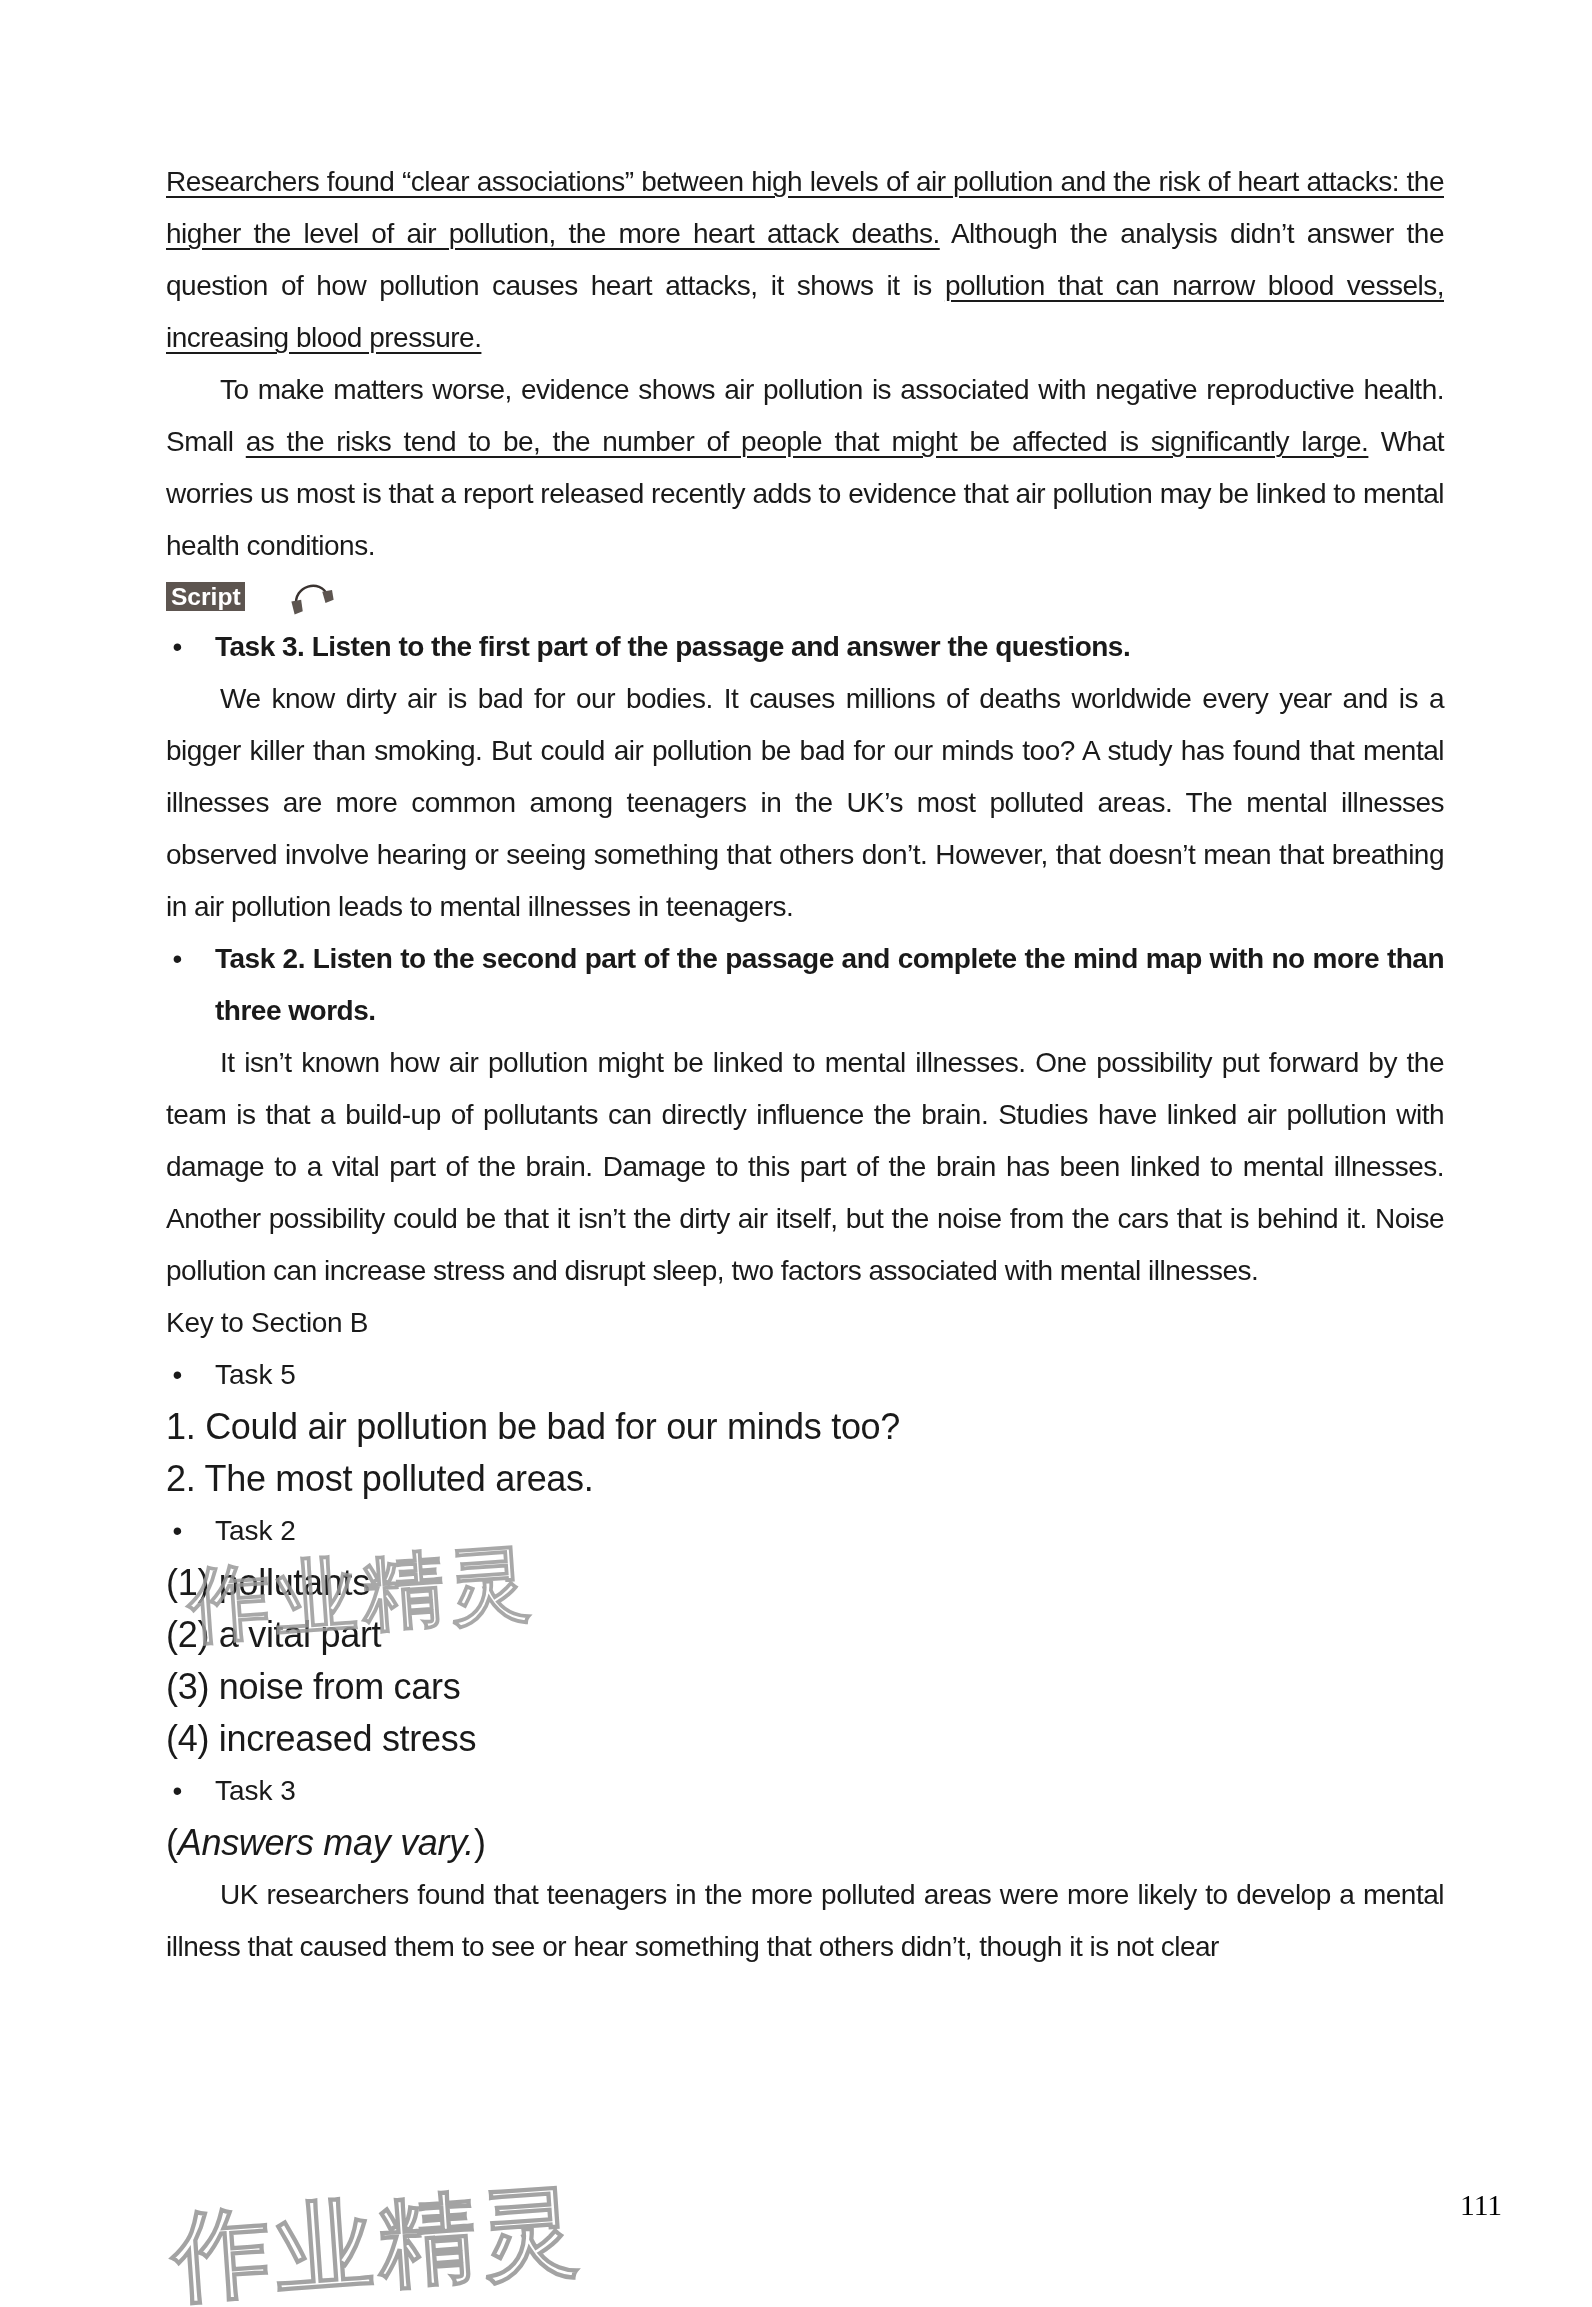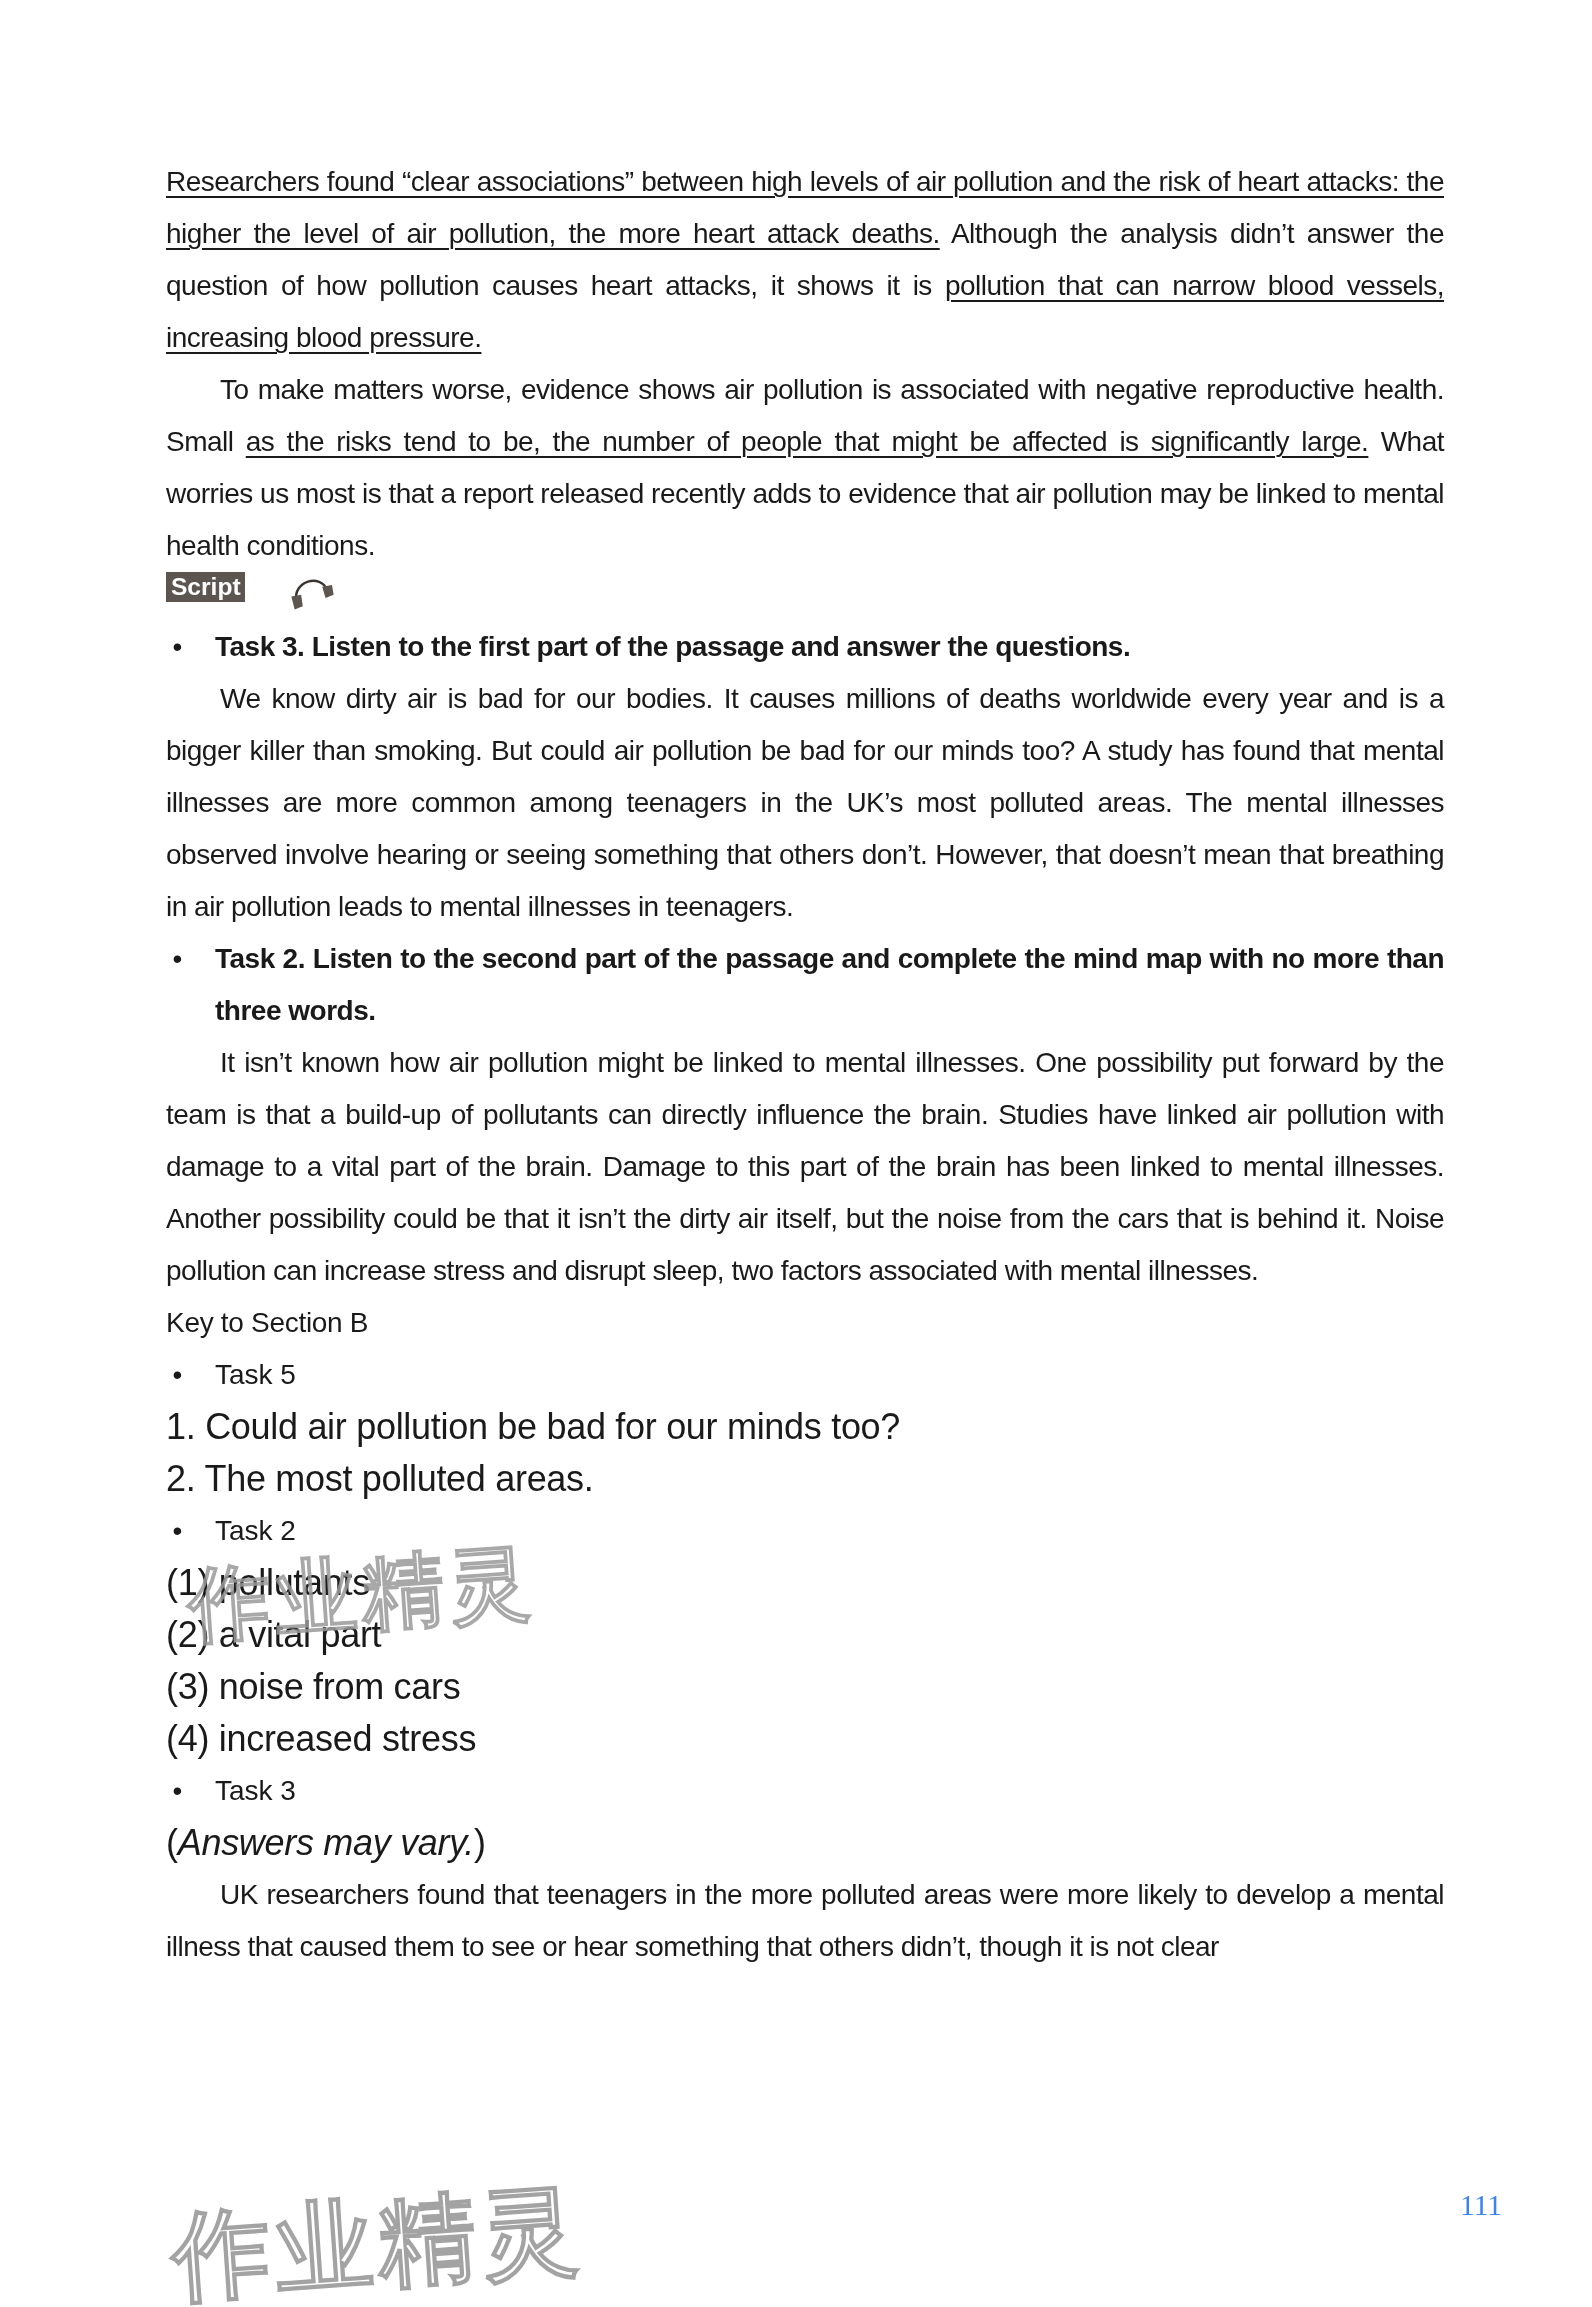--- a/index.html
+++ b/index.html
@@ -14,39 +14,39 @@
   .p {
     font-size: 28px; line-height: 52px; text-align: justify; margin: 0;
     letter-spacing: -0.5px;
   }
   .indent { text-indent: 54px; }
   u { text-decoration-thickness: 1.6px; text-underline-offset: 4.9px; margin-top: 8px; }
   .heading {
     font-weight: bold; font-size: 28px; line-height: 52px; margin: 8.2px 0 0 0;
     letter-spacing: -0.3px;
   }
-  .script-row { display: flex; height: 49px; margin-top: 0px; gap: 28px; }
+  .script-row { display: flex; align-items: center; height: 49px; margin-top: 0px; gap: 28px; }
   .script-badge {
     background: #5d5550; color: #ffffff; font-family: "Liberation Sans", sans-serif;
     font-weight: bold; font-size: 24.6px; padding: 0 4.9px; height: 29.5px; line-height: 29.5px;
     letter-spacing: 0px;
   }
   .headphones { margin-left: 14.7px; width: 49px; height: 39px; }
   .bullet-row { display: flex; font-size: 28px; line-height: 52px; letter-spacing: -0.5px; }
   .bullet-row .dot { width: 49px; flex: none; padding-left: 6.6px; box-sizing: border-box; }
   .bullet-row .txt { flex: 1; font-weight: bold; text-align: justify; }
   .bullet-task { display: flex; font-size: 28px; line-height: 52px; }
   .bullet-task .dot { width: 49px; flex: none; padding-left: 6.6px; box-sizing: border-box; }
   .bullet-task .txt { font-weight: normal; }
   .subhead { font-size: 28px; line-height: 52px; letter-spacing: -0.3px; }
   .line { font-size: 36px; line-height: 52px; letter-spacing: -0.3px; }
   .italic { font-style: italic; }
   .page-number {
     position: absolute; left: 1460px; top: 2189px; font-family: "Liberation Serif", serif;
-    font-size: 29.5px; color: #3b82f6; text-align: center;
+    font-size: 29.5px; color: #000000; text-align: center;
   }
   .watermark {
     position: absolute; font-family: "DejaVu Sans", sans-serif; font-weight: bold;
     color: transparent; -webkit-text-stroke: 1.2px #9a9a9a; letter-spacing: 4.9px;
     pointer-events: none;
   }
   .wm1 { left: 188px; top: 1540px; font-size: 82px; transform: rotate(-4deg); opacity: 0.85; }
   .wm2 { left: 172px; top: 2179px; font-size: 98px; transform: rotate(-4deg); opacity: 0.9; }
 </style>
 </head>

